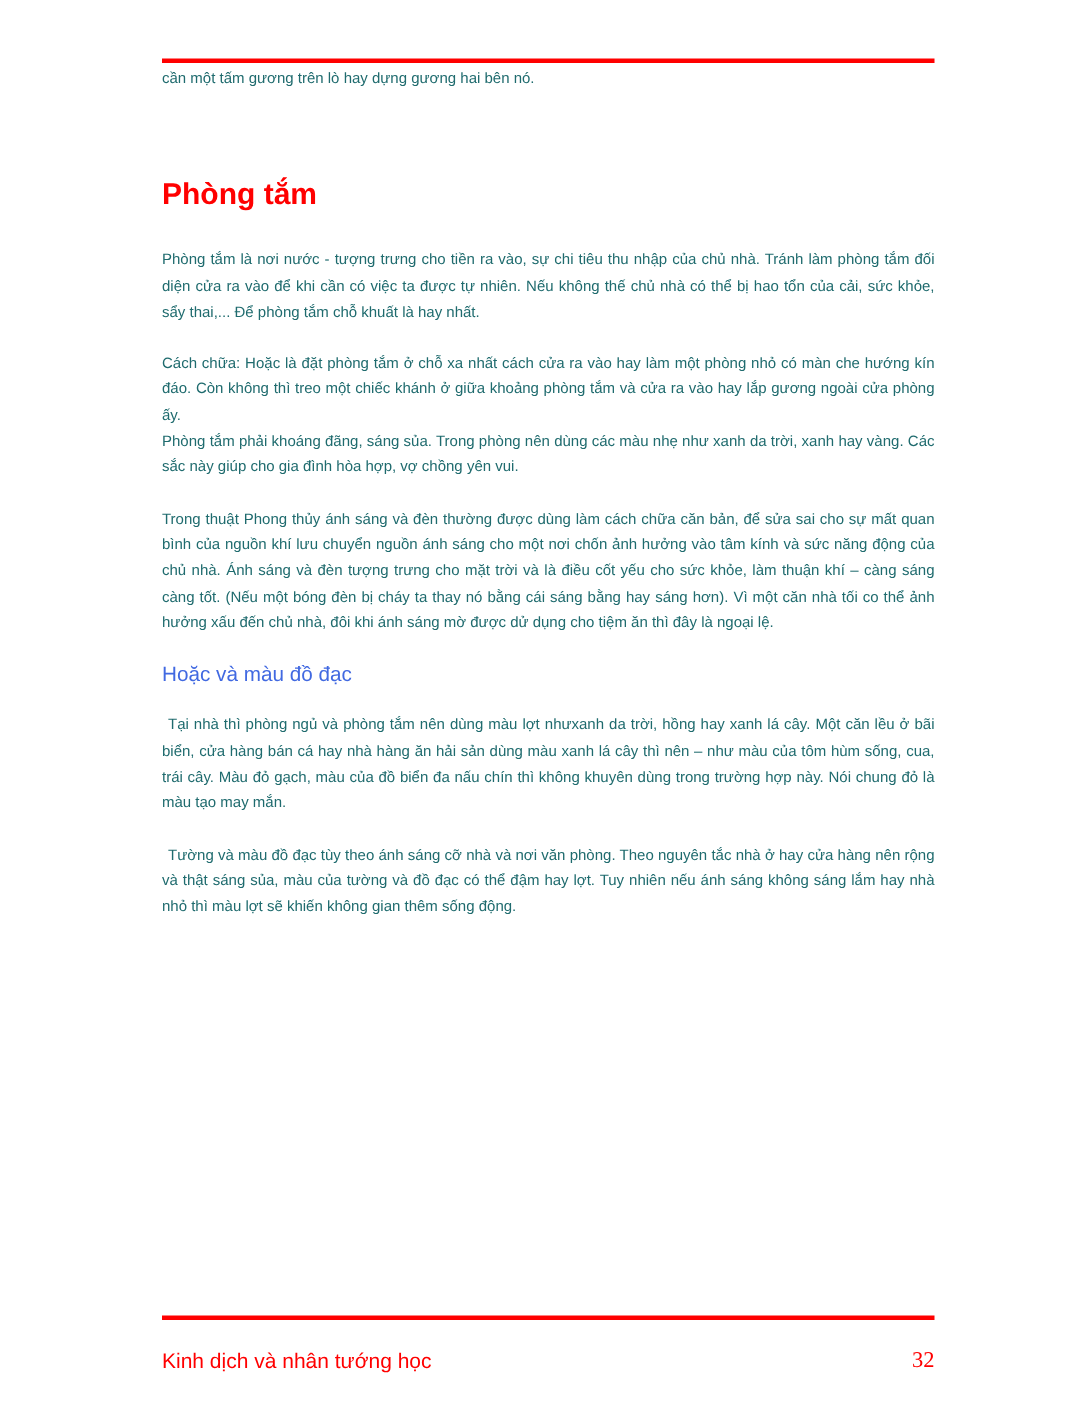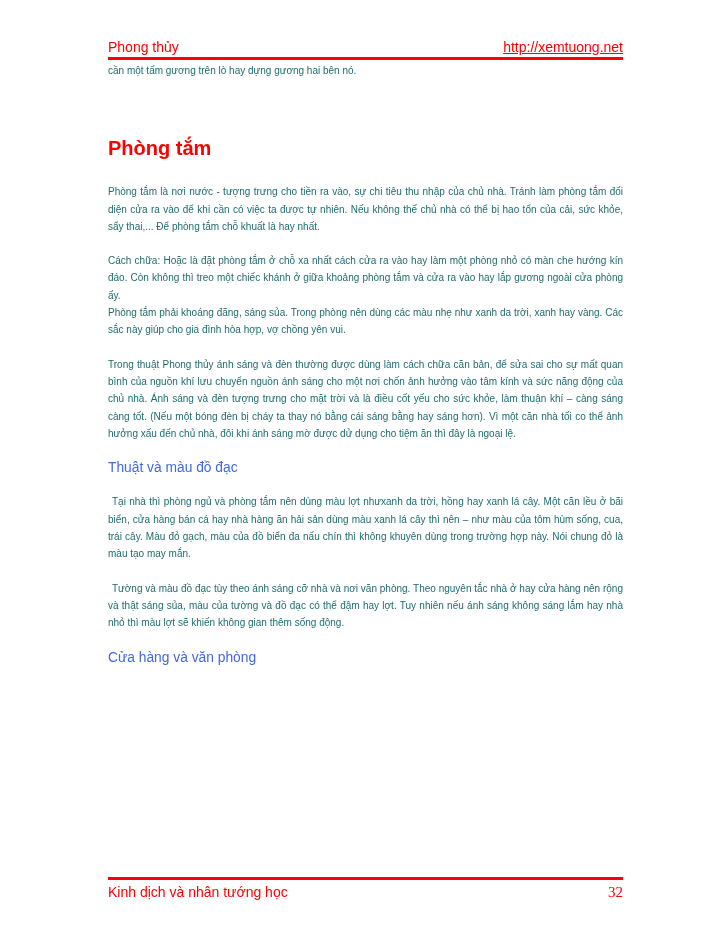--- a/index.html
+++ b/index.html
@@ -42,60 +42,55 @@
     font-size:13.8px;line-height:17.3px;font-weight:normal;
     margin:17px 0;
   }
   .para-group{margin:17px 0;}
   .para-group .body-text{margin:0;}
   .indent-sm{text-indent:4px;}
 
   .footer-wrap{position:absolute;left:108px;top:876px;width:515px;}
   .footer-row{
     display:flex;justify-content:space-between;align-items:flex-start;
-    margin-top:3px;
+    margin-top:18px;
   }
   .footer-series{color:var(--accent-red);font-size:14px;line-height:18px;}
   .footer-pageno{
     color:var(--accent-red);
     font-family:"Liberation Serif", serif;
     font-size:15px;line-height:18px;
   }
 </style>
 </head>
 <body>
 
 <div class="page">
 
   <div class="content">
 
-    <div class="header-row">
-      <span>Phong thủy</span>
-      <a class="header-link">http://xemtuong.net</a>
-    </div>
     <div class="rule"></div>
 
     <p class="body-text intro-line">cần một tấm gương trên lò hay dựng gương hai bên nó.</p>
 
     <h1 class="chapter-title">Phòng tắm</h1>
 
     <p class="body-text">Phòng tắm là nơi nước - tượng trưng cho tiền ra vào, sự chi tiêu thu nhập của chủ nhà. Tránh làm phòng tắm đối diện cửa ra vào để khi cần có việc ta được tự nhiên. Nếu không thế chủ nhà có thể bị hao tổn của cải, sức khỏe, sẩy thai,... Để phòng tắm chỗ khuất là hay nhất.</p>
 
     <div class="para-group">
       <p class="body-text">Cách chữa: Hoặc là đặt phòng tắm ở chỗ xa nhất cách cửa ra vào hay làm một phòng nhỏ có màn che hướng kín đáo. Còn không thì treo một chiếc khánh ở giữa khoảng phòng tắm và cửa ra vào hay lắp gương ngoài cửa phòng ấy.</p>
       <p class="body-text">Phòng tắm phải khoáng đãng, sáng sủa. Trong phòng nên dùng các màu nhẹ như xanh da trời, xanh hay vàng. Các sắc này giúp cho gia đình hòa hợp, vợ chồng yên vui.</p>
     </div>
 
     <p class="body-text">Trong thuật Phong thủy ánh sáng và đèn thường được dùng làm cách chữa căn bản, để sửa sai cho sự mất quan bình của nguồn khí lưu chuyển nguồn ánh sáng cho một nơi chốn ảnh hưởng vào tâm kính và sức năng động của chủ nhà. Ánh sáng và đèn tượng trưng cho mặt trời và là điều cốt yếu cho sức khỏe, làm thuận khí – càng sáng càng tốt. (Nếu một bóng đèn bị cháy ta thay nó bằng cái sáng bằng hay sáng hơn). Vì một căn nhà tối co thể ảnh hưởng xấu đến chủ nhà, đôi khi ánh sáng mờ được dử dụng cho tiệm ăn thì đây là ngoại lệ.</p>
 
-    <h2 class="section-heading">Thuật và màu đồ đạc</h2>
+    <h2 class="section-heading">Hoặc và màu đồ đạc</h2>
     <p class="body-text indent-sm">Tại nhà thì phòng ngủ và phòng tắm nên dùng màu lợt nhưxanh da trời, hồng hay xanh lá cây. Một căn lều ở bãi biển, cửa hàng bán cá hay nhà hàng ăn hải sản dùng màu xanh lá cây thì nên – như màu của tôm hùm sống, cua, trái cây. Màu đỏ gạch, màu của đồ biển đa nấu chín thì không khuyên dùng trong trường hợp này. Nói chung đỏ là màu tạo may mắn.</p>
     <p class="body-text indent-sm">Tường và màu đồ đạc tùy theo ánh sáng cỡ nhà và nơi văn phòng. Theo nguyên tắc nhà ở hay cửa hàng nên rộng và thật sáng sủa, màu của tường và đồ đạc có thể đậm hay lợt. Tuy nhiên nếu ánh sáng không sáng lắm hay nhà nhỏ thì màu lợt sẽ khiến không gian thêm sống động.</p>
 
-    <h2 class="section-heading">Cửa hàng và văn phòng</h2>
 
   </div>
 
   <div class="footer-wrap">
     <div class="rule"></div>
     <div class="footer-row">
       <span class="footer-series">Kinh dịch và nhân tướng học</span>
       <span class="footer-pageno">32</span>
     </div>
   </div>

